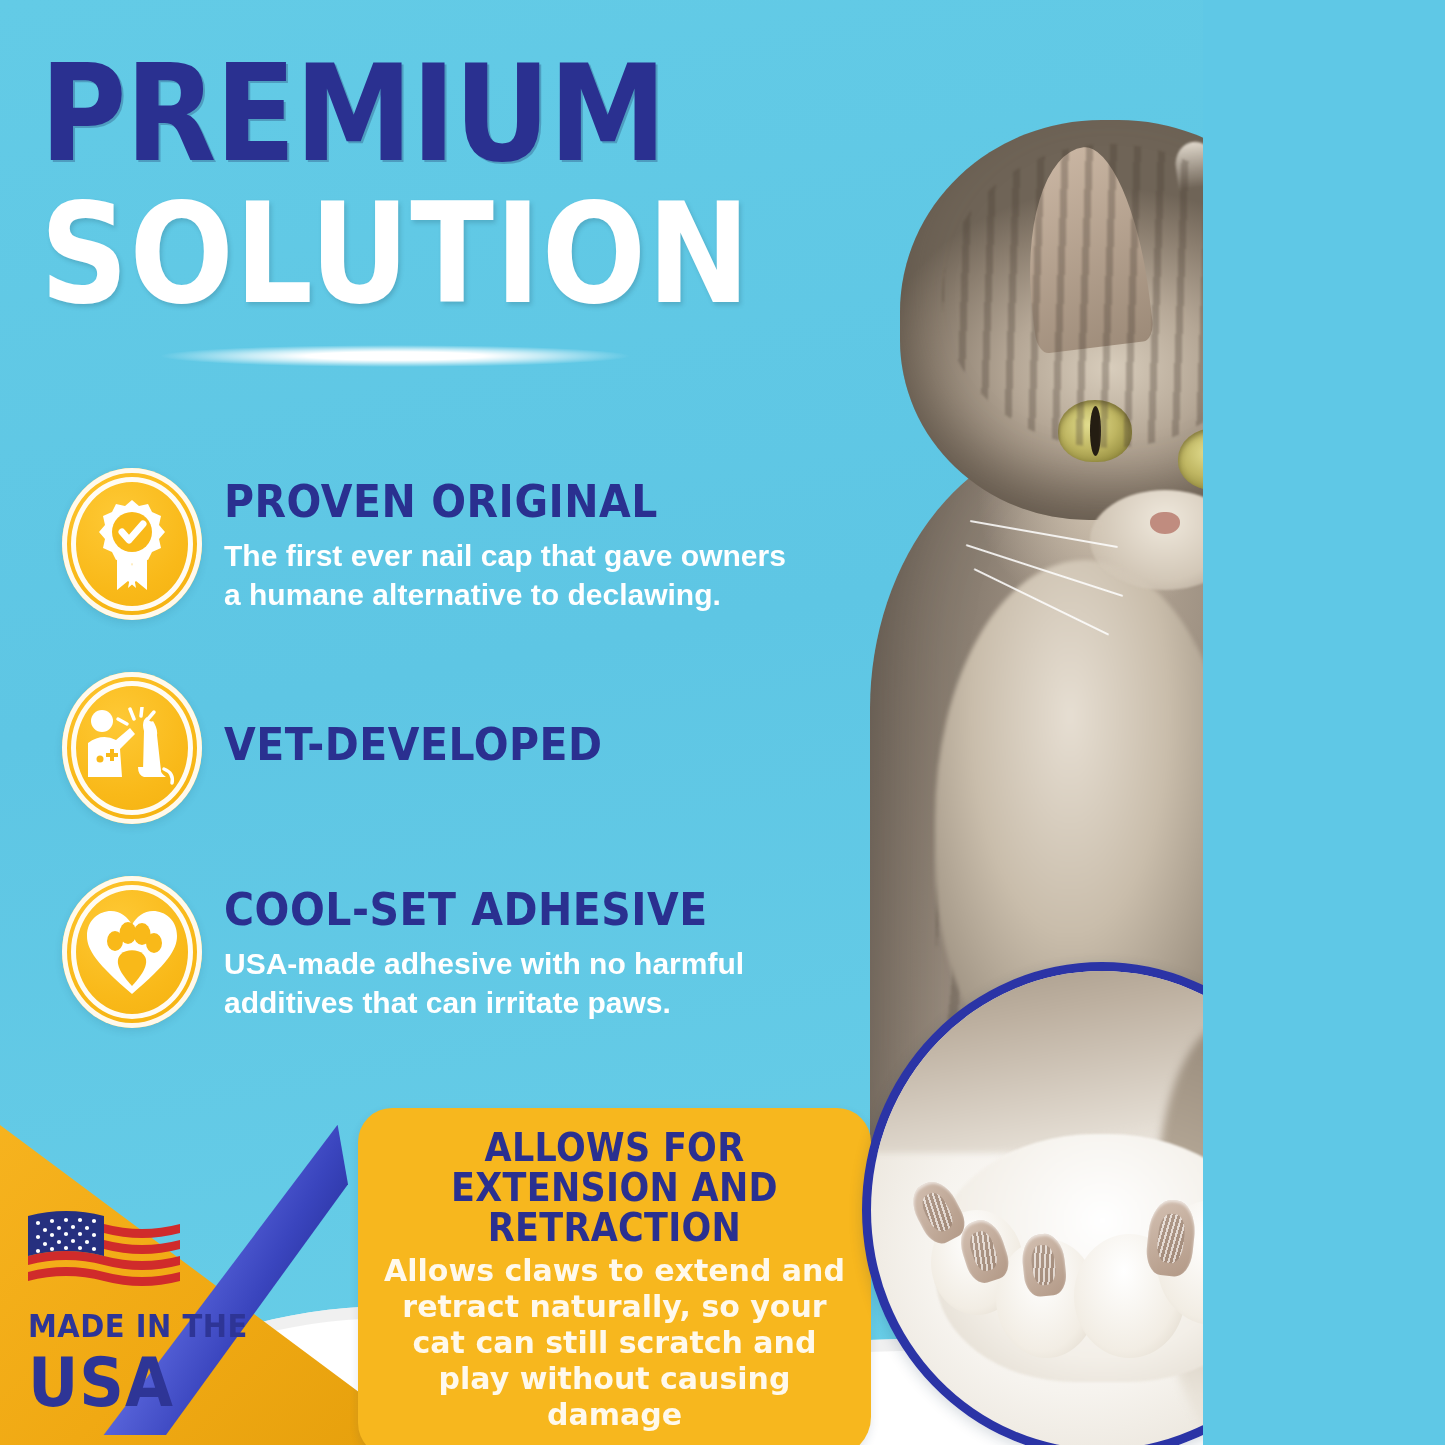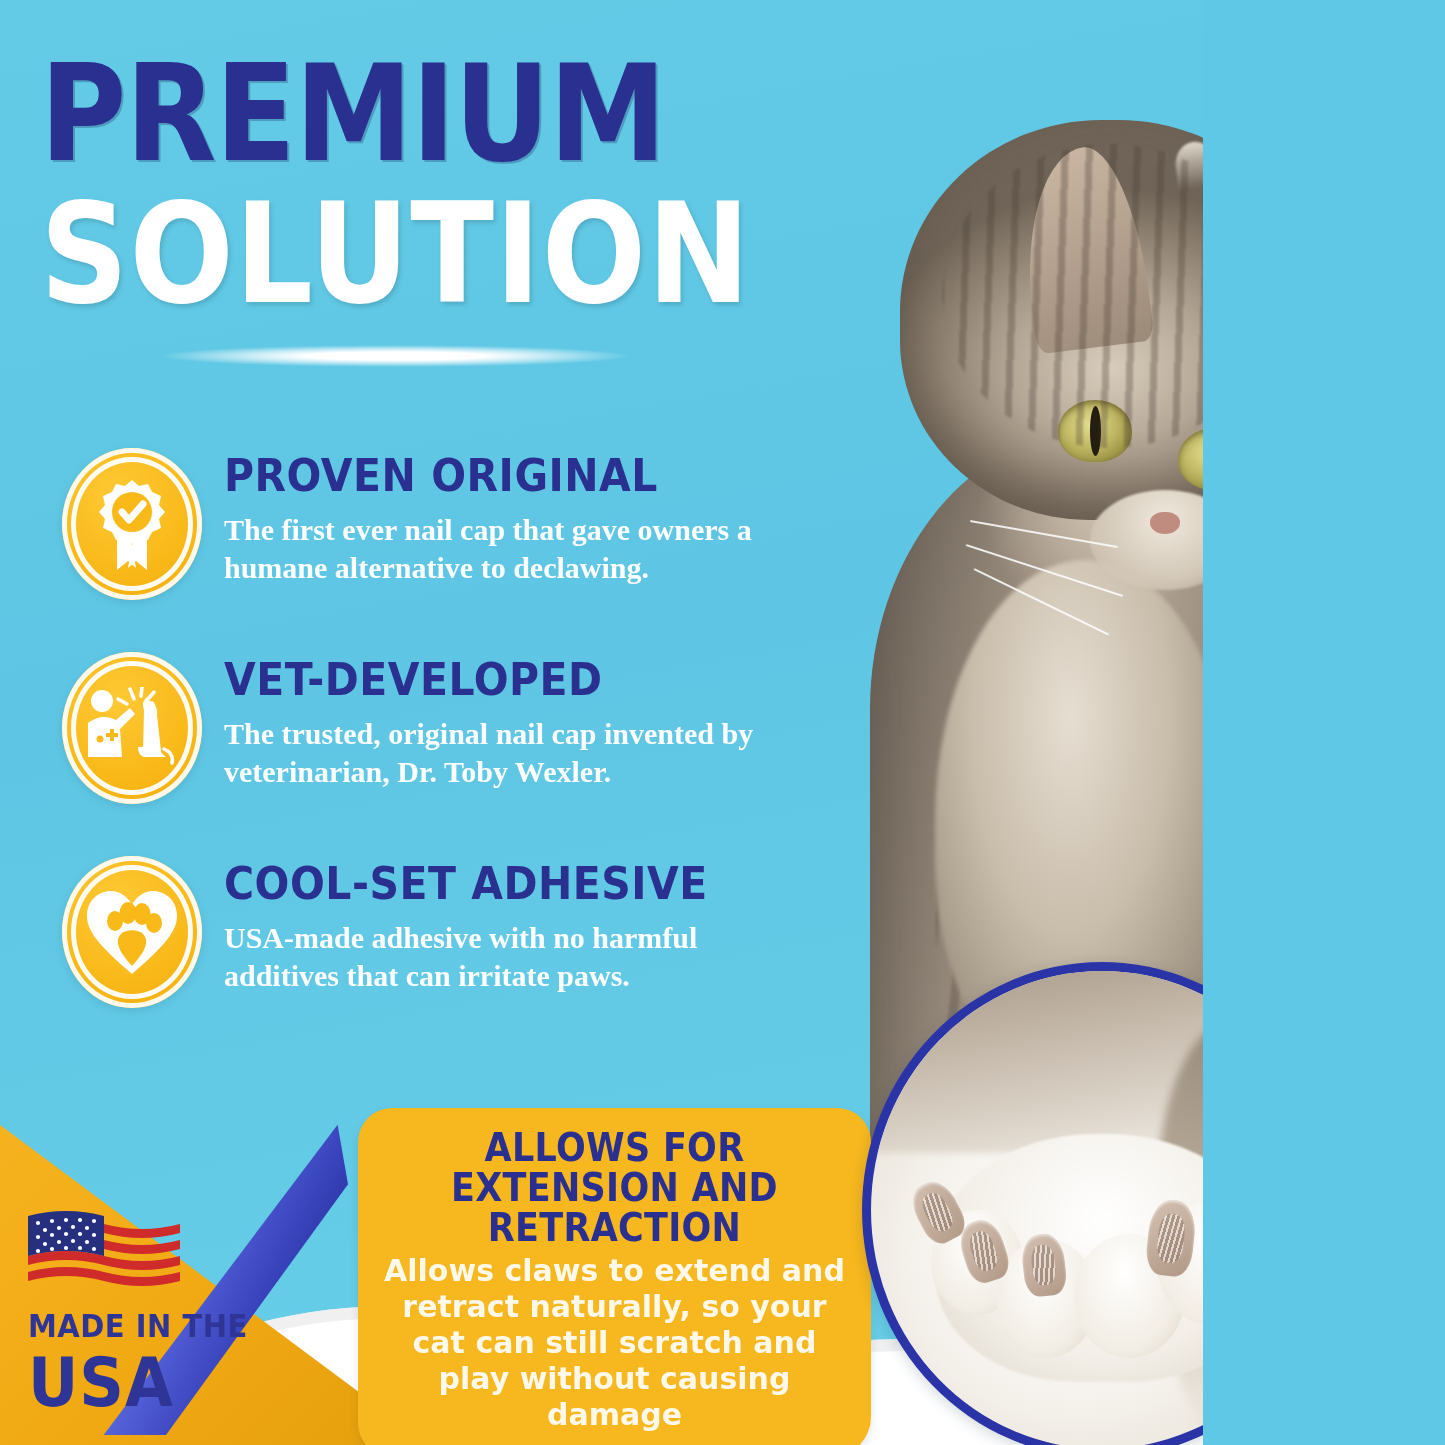--- a/index.html
+++ b/index.html
@@ -100,21 +100,21 @@
     text-shadow:2px 3px 4px rgba(40,90,110,.25);
   }
   .swoosh{
     position:absolute;left:160px;top:345px;width:470px;height:22px;
     background:radial-gradient(ellipse 50% 50% at 50% 50%, #ffffff 0%, #ffffff 38%, rgba(255,255,255,.65) 62%, rgba(255,255,255,0) 100%);
     border-radius:50%;
   }
 
   
   .features{position:absolute;left:62px;top:448px;width:760px;}
-  .feature{display:flex;align-items:flex-start;margin-bottom:52px;}
+  .feature{display:flex;align-items:center;margin-bottom:52px;margin-top:20px;}
   .f-icon{
     flex:0 0 auto;width:140px;height:152px;margin-right:22px;position:relative;
   }
   .f-icon .disc{
     position:absolute;inset:0;border-radius:50%;
     background:radial-gradient(circle at 40% 32%, #FEC935 0%, #F9B919 55%, #F2AE0D 100%);
     box-shadow:0 0 0 5px rgba(255,255,255,.92) inset, 0 3px 8px rgba(20,60,80,.12);
   }
   .f-icon .disc:before{
     content:"";position:absolute;inset:9px;border-radius:50%;
@@ -122,21 +122,21 @@
   }
   .f-icon svg{position:absolute;left:50%;top:50%;transform:translate(-50%,-50%);}
   .f-text{padding-top:6px;}
   .f-title{
     font-family:"DejaVu Sans", sans-serif;
     font-weight:bold;font-size:41px;line-height:1;color:#2A3090;
     letter-spacing:.5px;transform:scaleY(1.1);transform-origin:left top;
     margin-bottom:16px;
   }
   .f-body{
-    font-family:Liberation Serif, serif;
+    font-family:Liberation Sans, sans-serif;
     font-weight:bold;font-size:30px;line-height:1.28;color:#FFFFFF;
     max-width:580px;
   }
 
   
   .corner{position:absolute;left:0;bottom:0;width:430px;height:372px;overflow:hidden;}
   .corner-yellow{
     position:absolute;left:0;bottom:0;width:430px;height:372px;
     background:linear-gradient(135deg,#F7B420 0%,#F0A913 55%,#E59F0C 100%);
     clip-path:polygon(0% 14%, 100% 100%, 0% 100%);
@@ -312,21 +312,20 @@
           <g stroke="#FFFFFF" stroke-width="3.5" stroke-linecap="round">
             <line x1="50" y1="12" x2="46" y2="2"></line>
             <line x1="57" y1="9" x2="58" y2="0"></line>
             <line x1="43" y1="17" x2="34" y2="12"></line>
             <line x1="64" y1="12" x2="70" y2="5"></line>
           </g>
         </svg>
       </div>
       <div class="f-text">
         <div class="f-title">VET-DEVELOPED</div>
-        <div class="f-body">The trusted, original nail cap invented by veterinarian, Dr. Toby Wexler.</div>
       </div>
     </div>
 
     <div class="feature">
       <div class="f-icon">
         <div class="disc"></div>
         <svg width="94" height="88" viewBox="0 0 94 88">
           <path d="M47 86 C12 56 2 42 2 28 C2 12 14 3 26 3 C35 3 43 9 47 17 C51 9 59 3 68 3 C80 3 92 12 92 28 C92 42 82 56 47 86 Z" fill="#FFFFFF"></path>
           <ellipse cx="30" cy="33" rx="8" ry="10" fill="#F9B919"></ellipse>
           <ellipse cx="43" cy="25" rx="8.5" ry="11" fill="#F9B919"></ellipse>

